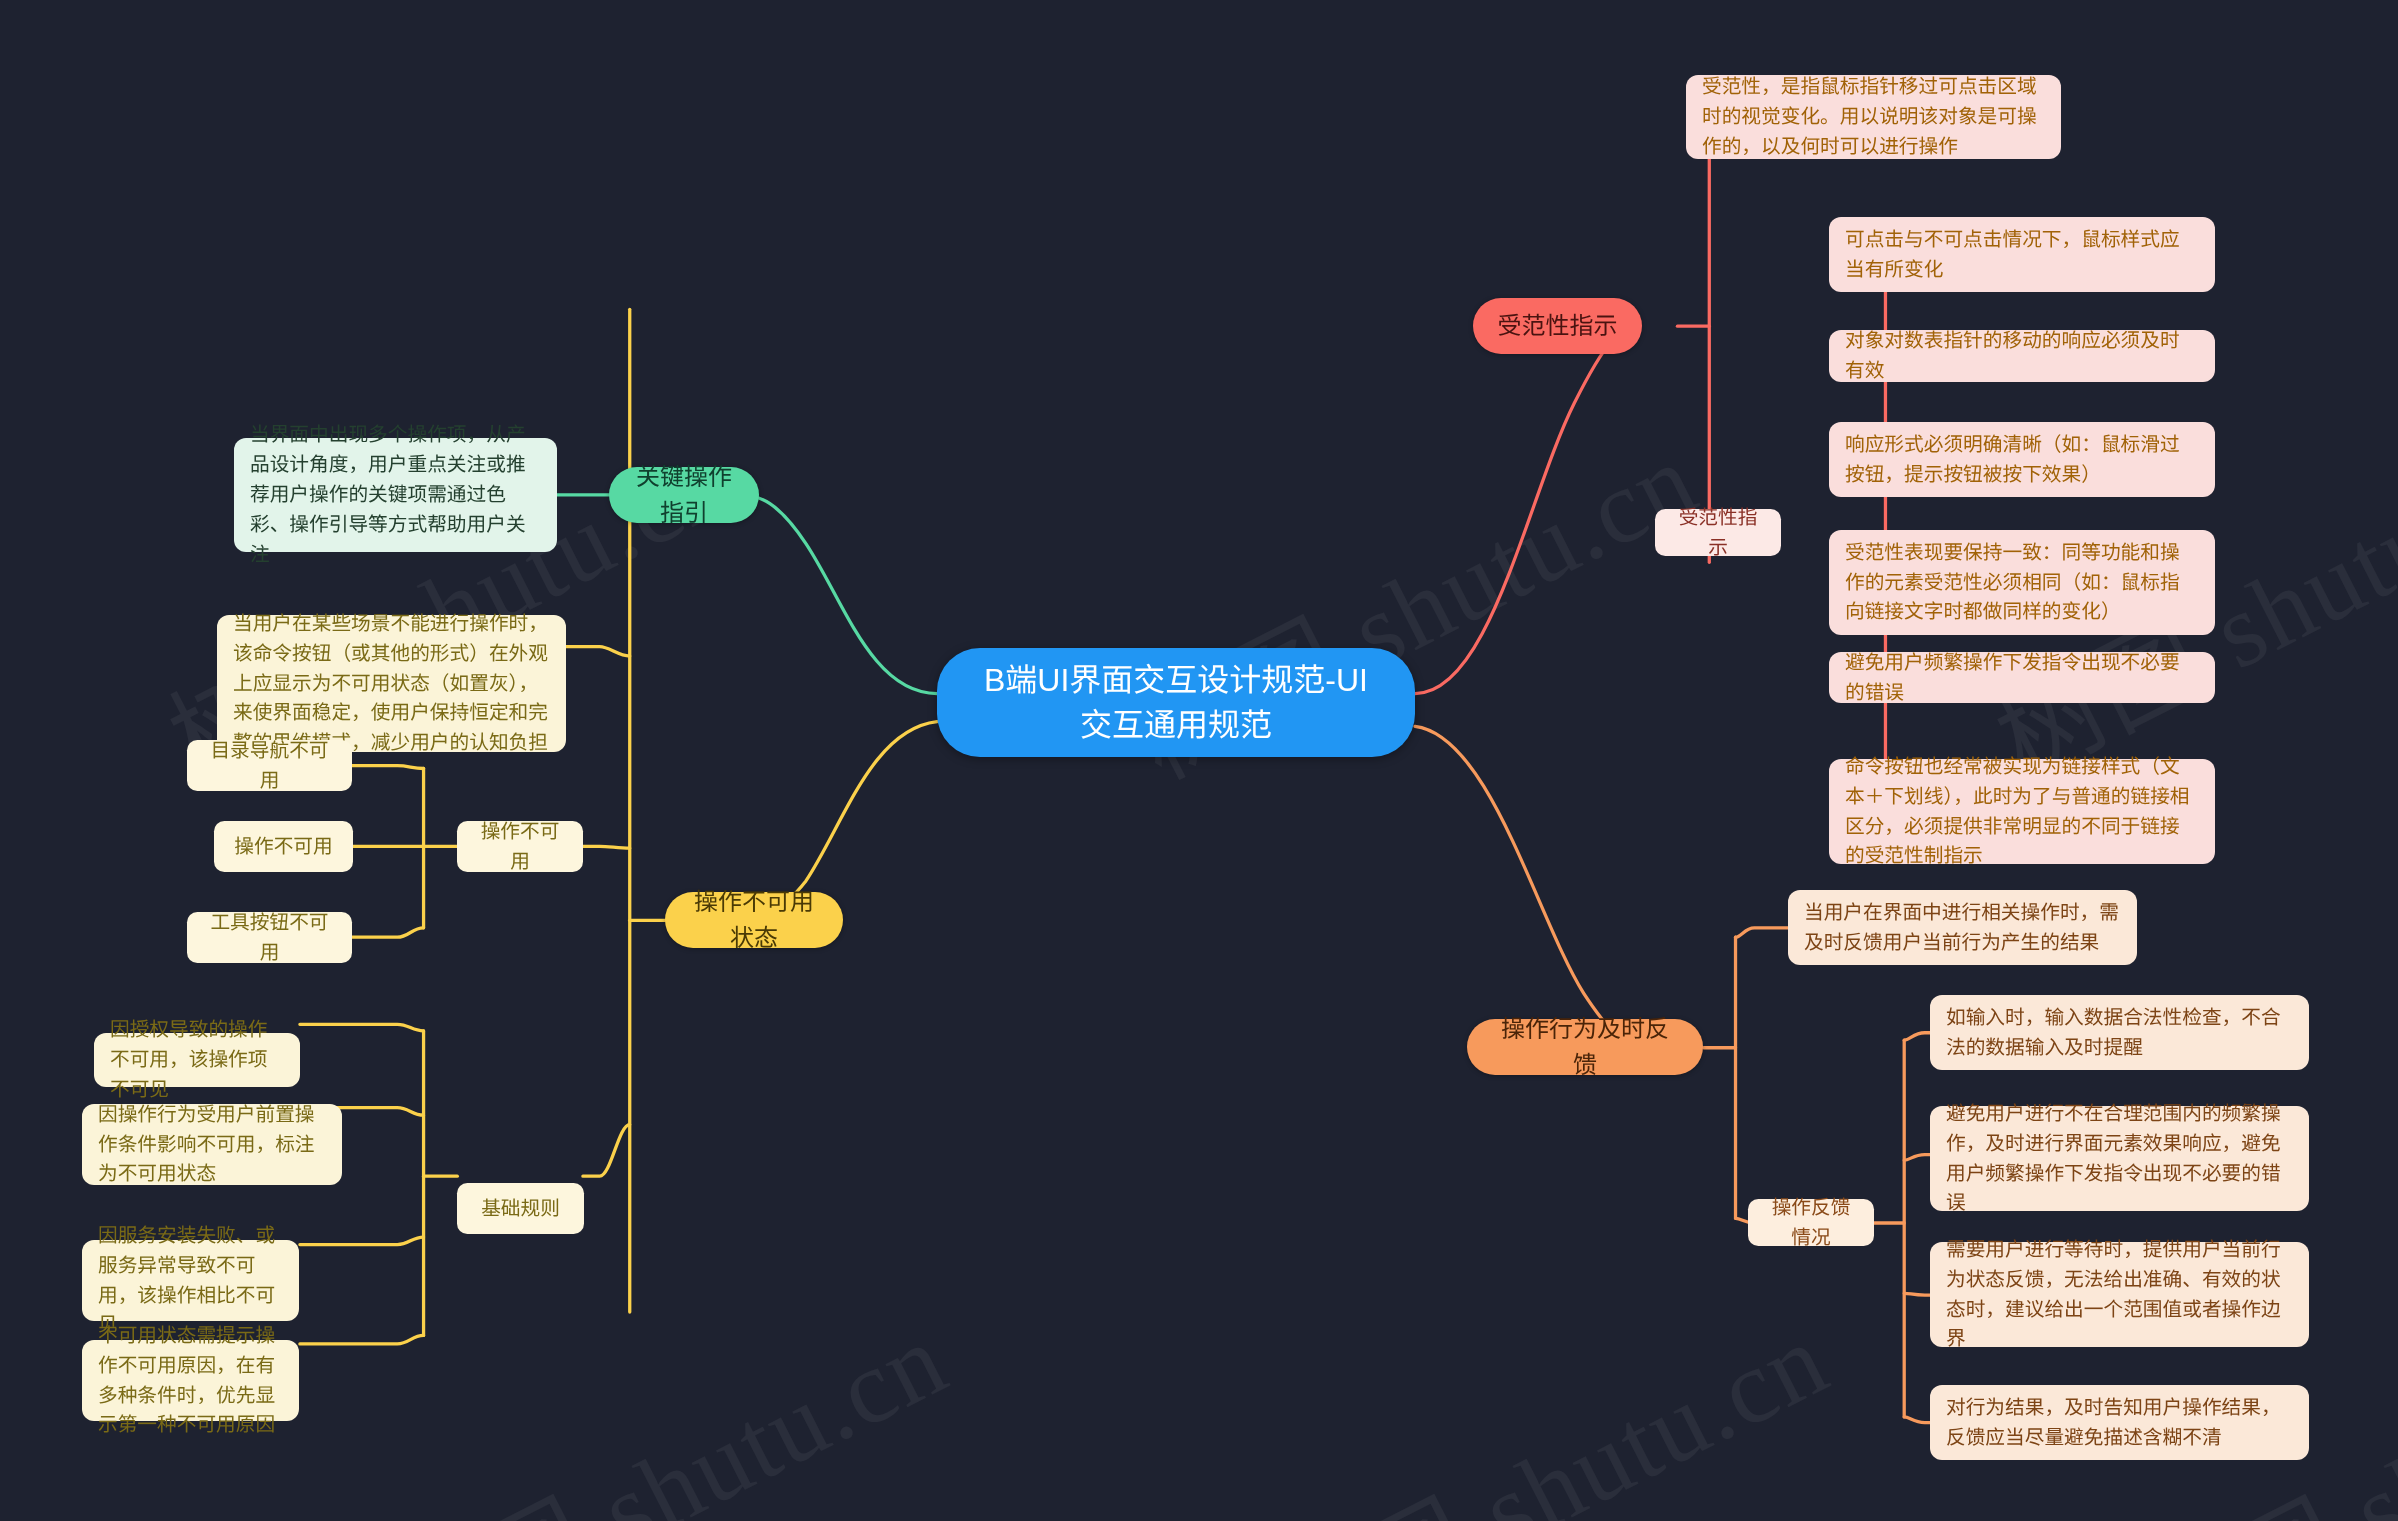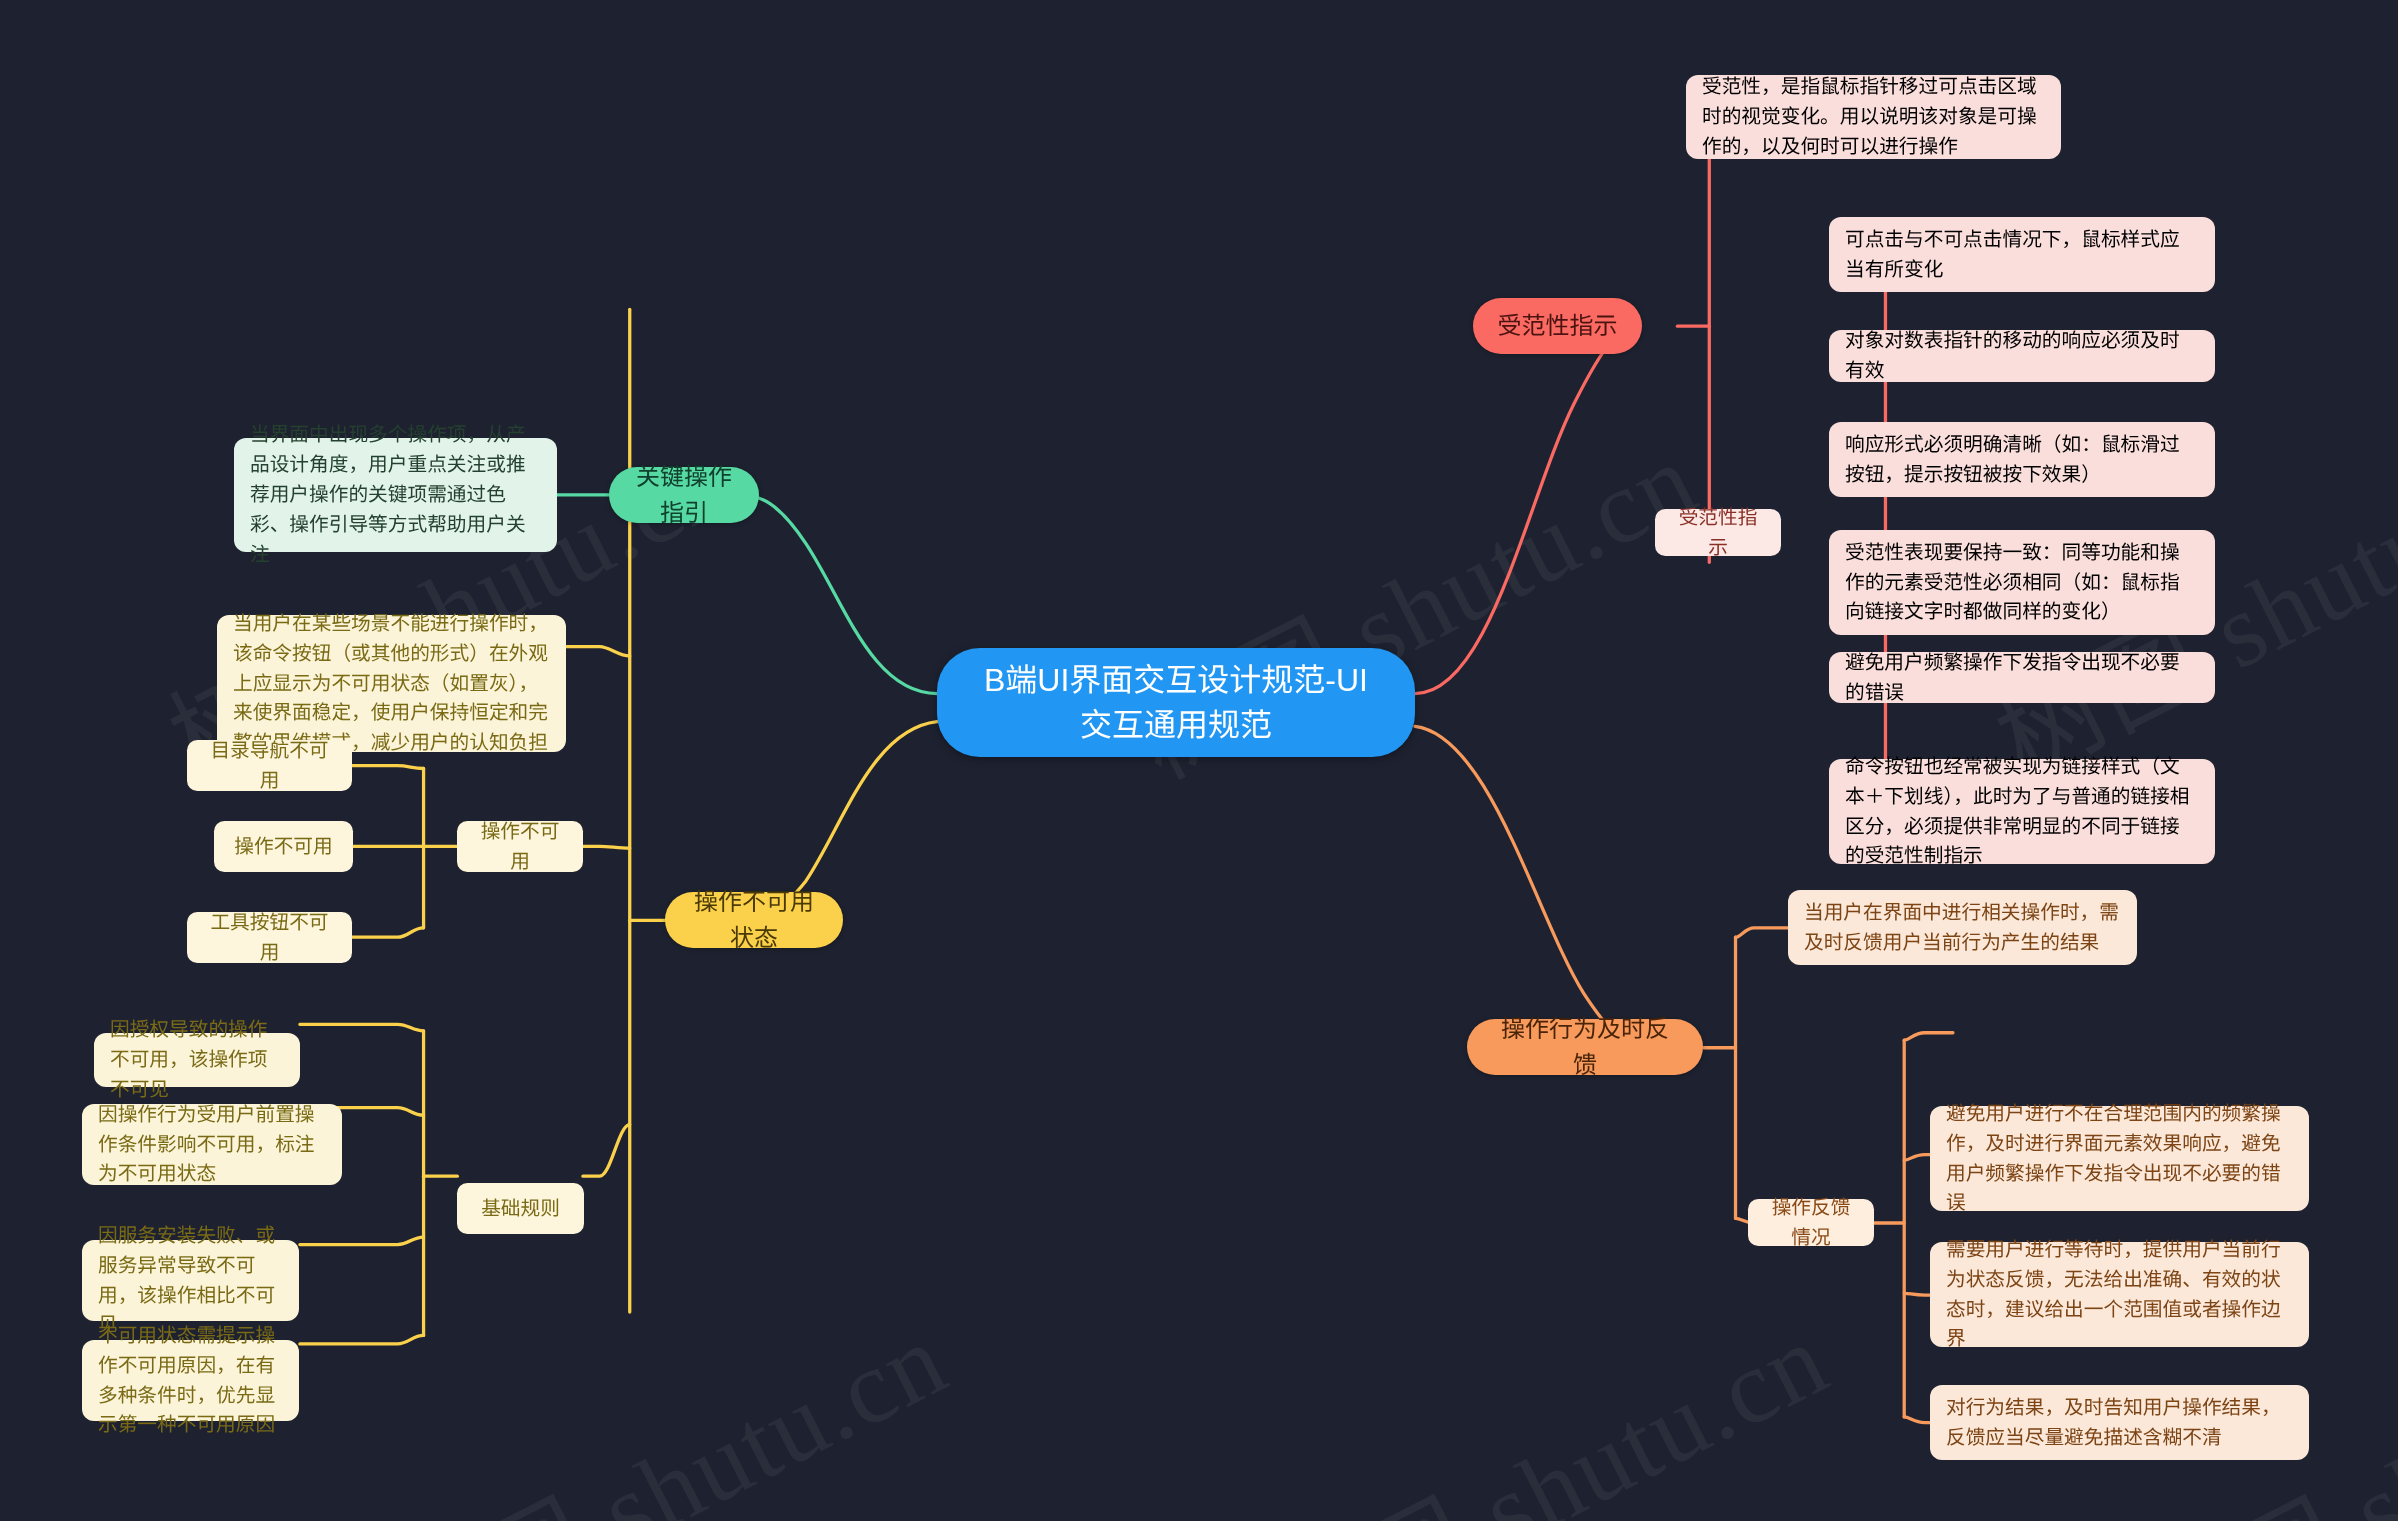--- a/index.html
+++ b/index.html
@@ -80,21 +80,21 @@
   
   .leaf{
     border-radius:12px;
     font-size:19.7px;
     padding:10.3px 16px;
     line-height:1.52;
     align-items:center;
   }
   .l-green {background:#e2f4ea;color:#24402f;}
   .l-yellow{background:#fbf4d8;color:#7a6a16;margin-top:36px;}
-  .l-red   {background:#fadedc;color:#000000;}
+  .l-red   {background:#fadedc;color:#a16207;}
   .l-orange{background:#fbe8d8;color:#7d4415;}
 </style>
 </head>
 <body>
 
 <div id="canvas">
 
   <div class="wm" style="left:141px;  top:525px;">树图 shutu.cn</div>
   <div class="wm" style="left:1106px; top:525px;">树图 shutu.cn</div>
   <div class="wm" style="left:1968px; top:525px;">树图 shutu.cn</div>
@@ -205,18 +205,19 @@
   <div class="node leaf l-red" style="left:1829px;top:530px;width:386px;height:105px;">受范性表现要保持一致：同等功能和操作的元素受范性必须相同（如：鼠标指向链接文字时都做同样的变化）</div>
   <div class="node leaf l-red" style="left:1829px;top:652px;width:386px;height:51px;">避免用户频繁操作下发指令出现不必要的错误</div>
   <div class="node leaf l-red" style="left:1829px;top:759px;width:386px;height:105px;">命令按钮也经常被实现为链接样式（文本＋下划线），此时为了与普通的链接相区分，必须提供非常明显的不同于链接的受范性制指示</div>
 
   <div class="node branch b-orange" style="left:1467px;top:1019px;width:236px;height:56px;">操作行为及时反馈</div>
 
   <div class="node leaf l-orange" style="left:1788px;top:890px;width:349px;height:75px;">当用户在界面中进行相关操作时，需及时反馈用户当前行为产生的结果</div>
 
   <div class="node chip c-orange" style="left:1748px;top:1199px;width:126px;height:47px;">操作反馈情况</div>
 
+  <div class="node leaf l-orange" style="left:1930px;top:995px;width:379px;height:75px;">如输入时，输入数据合法性检查，不合法的数据输入及时提醒</div>
   <div class="node leaf l-orange" style="left:1930px;top:1106px;width:379px;height:105px;">避免用户进行不在合理范围内的频繁操作，及时进行界面元素效果响应，避免用户频繁操作下发指令出现不必要的错误</div>
   <div class="node leaf l-orange" style="left:1930px;top:1242px;width:379px;height:105px;">需要用户进行等待时，提供用户当前行为状态反馈，无法给出准确、有效的状态时，建议给出一个范围值或者操作边界</div>
   <div class="node leaf l-orange" style="left:1930px;top:1385px;width:379px;height:75px;">对行为结果，及时告知用户操作结果，反馈应当尽量避免描述含糊不清</div>
 
 </div>
 
 
 </body></html>

